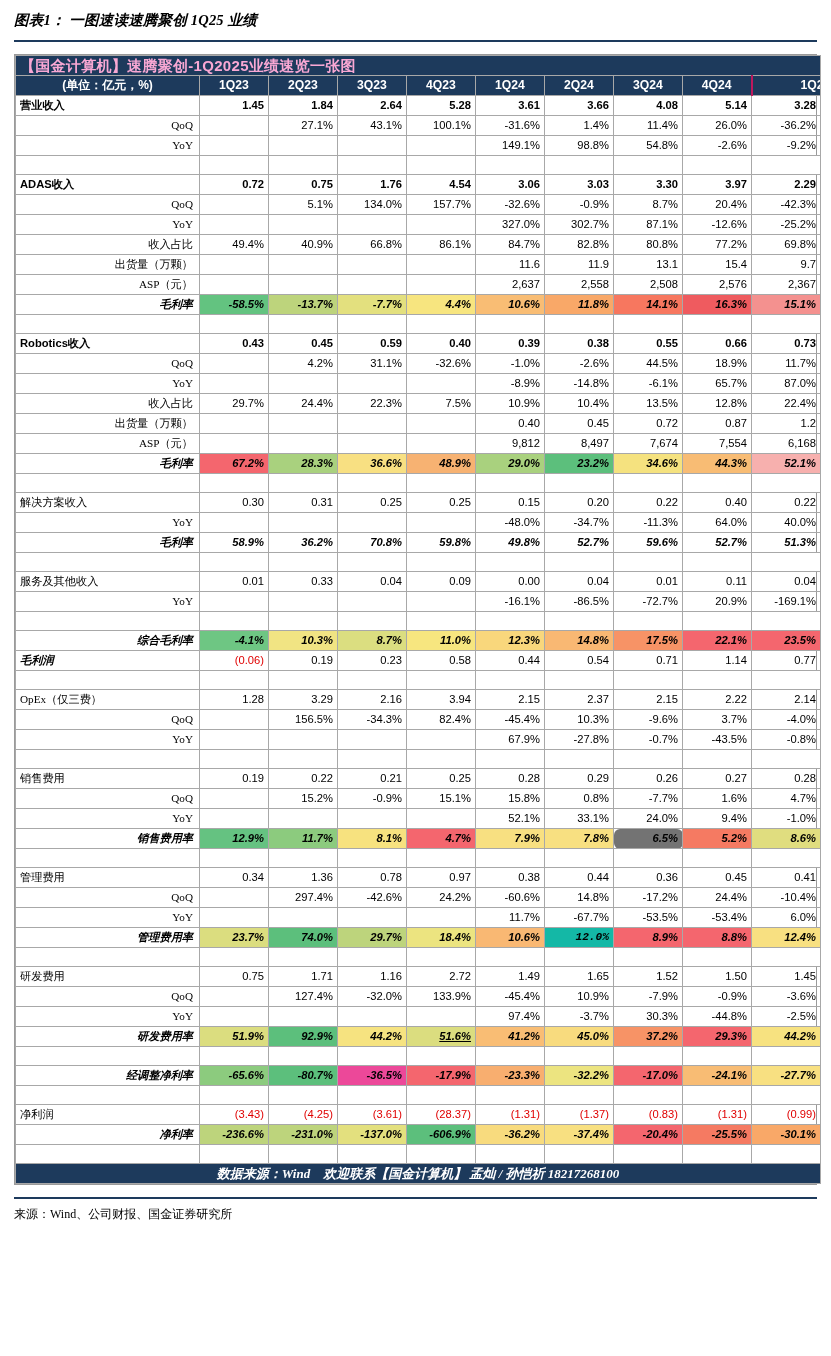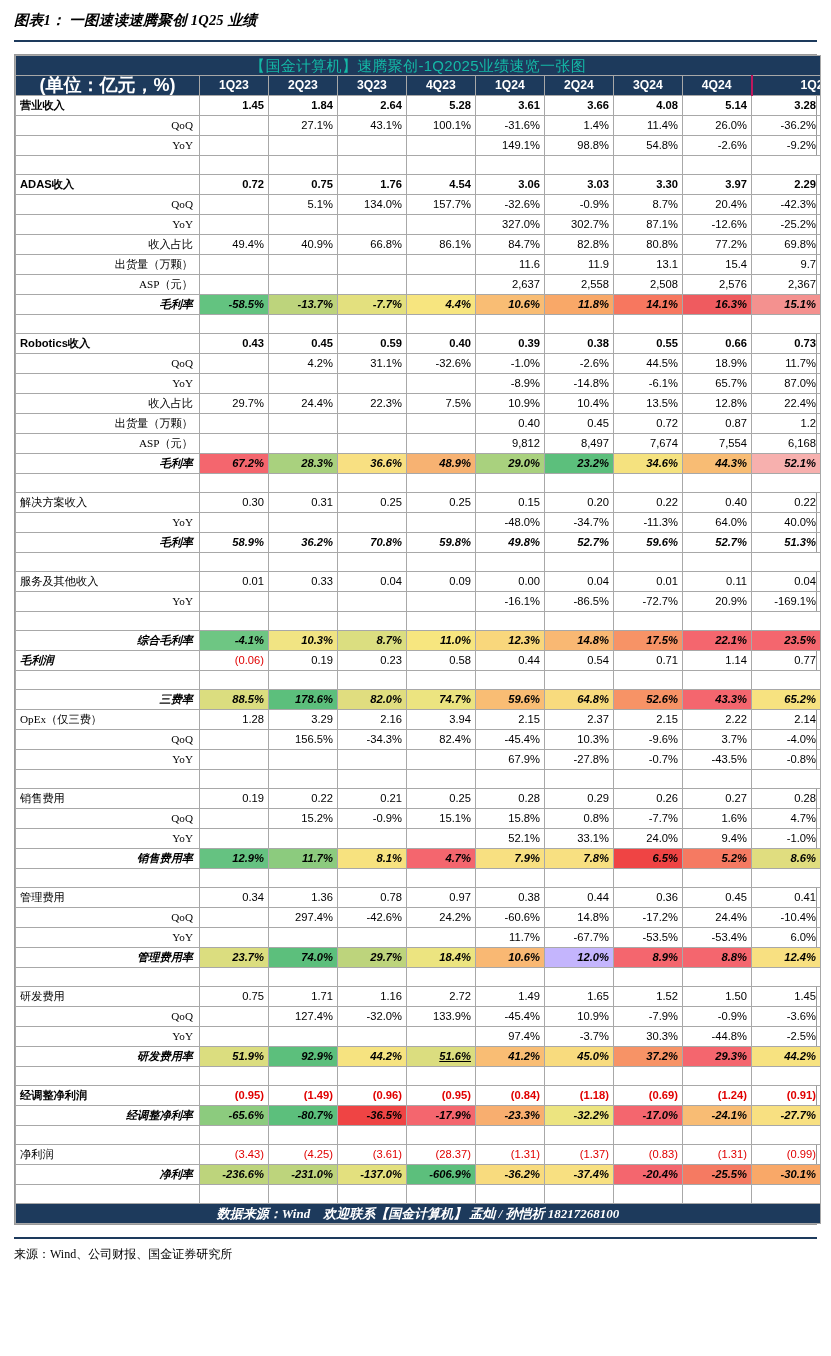--- a/index.html
+++ b/index.html
@@ -44,41 +44,40 @@
     white-space:nowrap;
     box-sizing:border-box;
   }
   
   col.lbl{width:184px;}
   col.q{width:69px;}
 
   
   .banner td{
     background:#1d3a5c;
-    color:#14b8a6;
-    text-align:center;
-    font-weight:normal;
+    color:#f9a8d4;
+    font-weight:bold;
     font-size:15px;
     height:42px;
     line-height:42px;
     border:1px solid #1d3a5c;
     letter-spacing:.3px;
   }
   
   .hdr td{
     background:#1d3a5c;
     color:#ffffff;
     font-weight:bold;
     text-align:center;
     height:32px;line-height:32px;
     font-size:12.2px;
     border:1px solid #4a6party;
     border:1px solid #7f93ab;
   }
-  .hdr td.unit{font-size:18px;}
+  .hdr td.unit{font-size:12px;}
   .hdr td.last{border-left:2px solid #be185d;padding-left:48px;}
 
   
   td.lbl{text-align:left;}
   td.lbl.ind{text-align:right;padding-right:6px;}
   td.num{text-align:right;padding-right:5px;}
   td.q9{border-left:2px solid #c9a227;}
 
   .b{font-weight:bold;}
   .it{font-style:italic;font-weight:bold;}
@@ -499,32 +498,20 @@
             <td></td>
             <td></td>
             <td></td>
             <td></td>
             <td></td>
             <td></td>
             <td></td>
             <td class="q9"></td>
           </tr>
           <tr>
-            <td class="lbl ind cni">三费率</td>
-            <td class="num it" style="background: rgb(219, 221, 127);">88.5%</td>
-            <td class="num it" style="background: rgb(92, 191, 124);">178.6%</td>
-            <td class="num it" style="background: rgb(224, 221, 127);">82.0%</td>
-            <td class="num it" style="background: rgb(236, 228, 128);">74.7%</td>
-            <td class="num it" style="background: rgb(249, 189, 116);">59.6%</td>
-            <td class="num it" style="background: rgb(248, 219, 126);">64.8%</td>
-            <td class="num it" style="background: rgb(247, 147, 102);">52.6%</td>
-            <td class="num it" style="background: rgb(244, 102, 110);">43.3%</td>
-            <td class="num q9 it" style="background: rgb(247, 226, 128);">65.2%</td>
-          </tr>
-          <tr>
             <td class="lbl cn">OpEx（仅三费）</td>
             <td class="num">1.28</td>
             <td class="num">3.29</td>
             <td class="num">2.16</td>
             <td class="num">3.94</td>
             <td class="num">2.15</td>
             <td class="num">2.37</td>
             <td class="num">2.15</td>
             <td class="num">2.22</td>
             <td class="num q9">2.14</td>
@@ -602,21 +589,21 @@
             <td class="num q9">-1.0%</td>
           </tr>
           <tr>
             <td class="lbl ind cni">销售费用率</td>
             <td class="num it" style="background: rgb(101, 194, 129);">12.9%</td>
             <td class="num it" style="background: rgb(140, 203, 126);">11.7%</td>
             <td class="num it" style="background: rgb(247, 226, 127);">8.1%</td>
             <td class="num it" style="background: rgb(244, 102, 110);">4.7%</td>
             <td class="num it" style="background: rgb(248, 224, 129);">7.9%</td>
             <td class="num it" style="background: rgb(248, 224, 129);">7.8%</td>
-            <td class="num it" style="background: #ef4444;">6.5%</td>
+            <td class="num it" style="background: #737373; border-radius: 6px;">6.5%</td>
             <td class="num it" style="background: rgb(245, 122, 98);">5.2%</td>
             <td class="num q9 it" style="background: rgb(224, 221, 127);">8.6%</td>
           </tr>
           <tr class="spacer">
             <td></td>
             <td></td>
             <td></td>
             <td></td>
             <td></td>
             <td></td>
@@ -661,21 +648,21 @@
             <td class="num">-53.4%</td>
             <td class="num q9">6.0%</td>
           </tr>
           <tr>
             <td class="lbl ind cni">管理费用率</td>
             <td class="num it" style="background: rgb(219, 221, 127);">23.7%</td>
             <td class="num it" style="background: rgb(92, 191, 124);">74.0%</td>
             <td class="num it" style="background: rgb(189, 212, 124);">29.7%</td>
             <td class="num it" style="background: rgb(236, 228, 128);">18.4%</td>
             <td class="num it" style="background: rgb(249, 184, 115);">10.6%</td>
-            <td class="num it" style="background: #c4b5fd;">12.0%</td>
+            <td class="num it" style="background: #14b8a6; font-family: Liberation Mono, monospace;">12.0%</td>
             <td class="num it" style="background: rgb(244, 102, 110);">8.9%</td>
             <td class="num it" style="background: rgb(244, 102, 110);">8.8%</td>
             <td class="num q9 it" style="background: rgb(248, 224, 129);">12.4%</td>
           </tr>
           <tr class="spacer">
             <td></td>
             <td></td>
             <td></td>
             <td></td>
             <td></td>
@@ -739,36 +726,24 @@
             <td></td>
             <td></td>
             <td></td>
             <td></td>
             <td></td>
             <td></td>
             <td></td>
             <td class="q9"></td>
           </tr>
           <tr>
-            <td class="lbl cnb">经调整净利润</td>
-            <td class="num b red">(0.95)</td>
-            <td class="num b red">(1.49)</td>
-            <td class="num b red">(0.96)</td>
-            <td class="num b red">(0.95)</td>
-            <td class="num b red">(0.84)</td>
-            <td class="num b red">(1.18)</td>
-            <td class="num b red">(0.69)</td>
-            <td class="num b red">(1.24)</td>
-            <td class="num q9 b red">(0.91)</td>
-          </tr>
-          <tr>
             <td class="lbl ind cni">经调整净利率</td>
             <td class="num it" style="background: rgb(140, 203, 126);">-65.6%</td>
             <td class="num it" style="background: rgb(92, 191, 124);">-80.7%</td>
-            <td class="num it" style="background: #ef4444;">-36.5%</td>
+            <td class="num it" style="background: #ec4899;">-36.5%</td>
             <td class="num it" style="background: rgb(244, 102, 110);">-17.9%</td>
             <td class="num it" style="background: rgb(248, 174, 111);">-23.3%</td>
             <td class="num it" style="background: rgb(236, 228, 128);">-32.2%</td>
             <td class="num it" style="background: rgb(244, 102, 110);">-17.0%</td>
             <td class="num it" style="background: rgb(248, 188, 116);">-24.1%</td>
             <td class="num q9 it" style="background: rgb(248, 224, 129);">-27.7%</td>
           </tr>
           <tr class="spacer">
             <td></td>
             <td></td>

